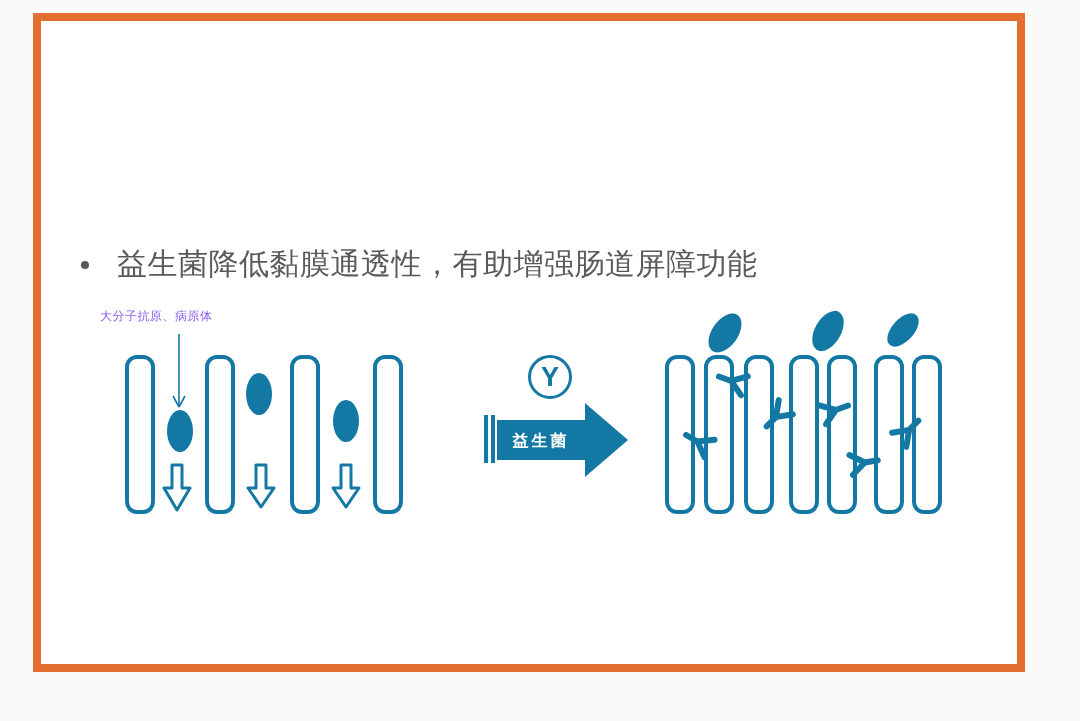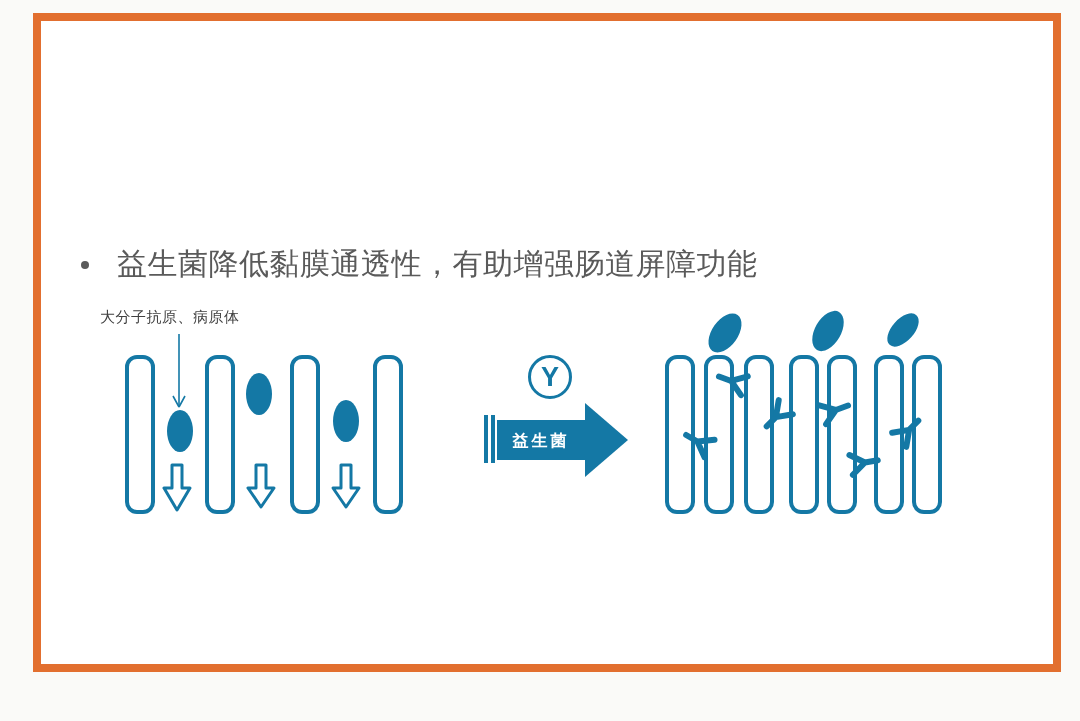--- a/index.html
+++ b/index.html
@@ -7,36 +7,35 @@
     width:1080px;height:721px;position:relative;
     background:#FAFAF8;
     font-family:"Liberation Sans","DejaVu Sans",sans-serif;
     overflow:hidden;
   }
   .slide{
     position:absolute;left:33px;top:13px;
     width:976px;height:643px;
     border:8px solid #E26F2F;
     background:#FFFFFF;
-    padding-left:36px;
   }
   .content{position:absolute;left:0;top:0;width:976px;height:643px;}
 
   .bullet-dot{
     position:absolute;left:40px;top:240px;width:8px;height:8px;
     border-radius:50%;background:#5A5A5A;
   }
   .slide-title{
     position:absolute;left:76px;top:225px;
     font-size:30px;line-height:36px;color:#5A5A5A;
     letter-spacing:0.5px;white-space:nowrap;
   }
   .annotation-label{
     position:absolute;left:59px;top:287px;
-    font-size:15px;color:#404040;letter-spacing:0.5px;white-space:nowrap;
+    font-size:12px;color:#8b5cf6;letter-spacing:0.5px;white-space:nowrap;
   }
 
   .diagram-svg{position:absolute;}
   #left-diagram{left:79px;top:309px;}
   #right-diagram{left:619px;top:279px;}
   #probiotic-arrow{left:439px;top:379px;}
 
   .cell{fill:#FFFFFF;stroke:#1478A5;stroke-width:4;}
   .oval{fill:#1478A5;}
   .perm-arrow{fill:#FFFFFF;stroke:#1478A5;stroke-width:3;stroke-linejoin:round;}

